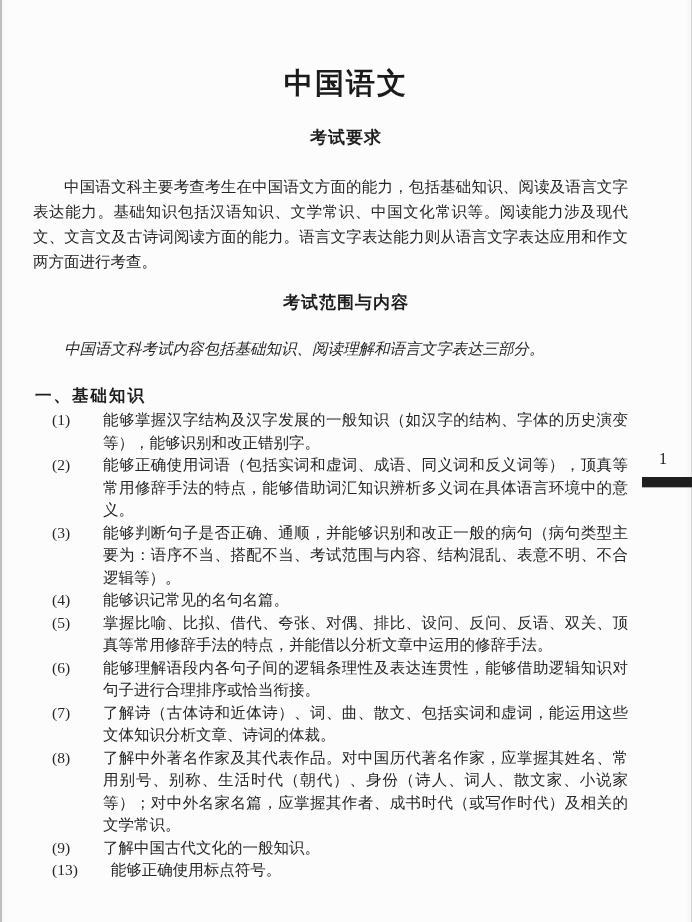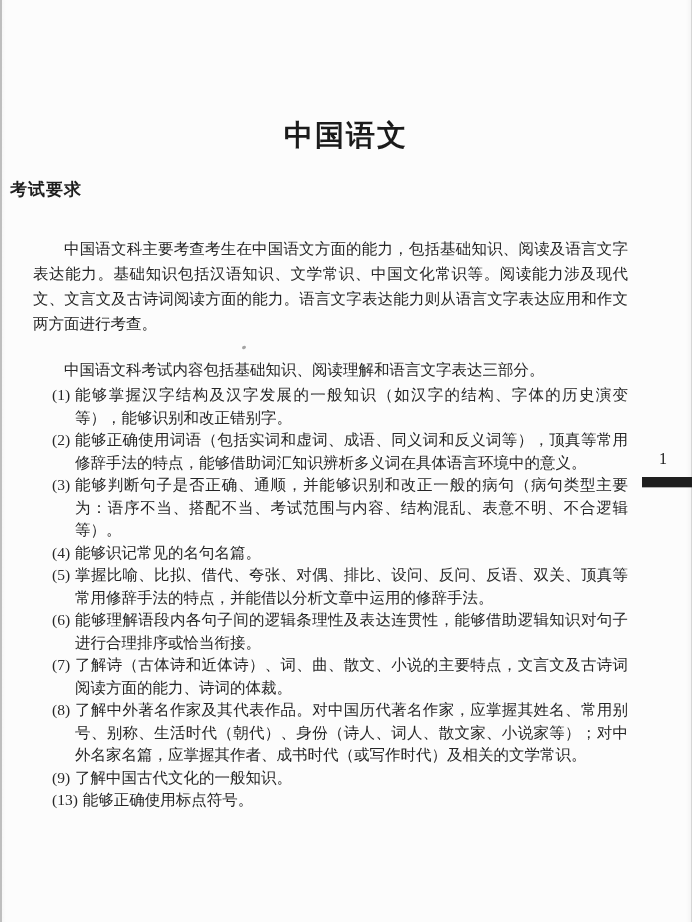--- a/index.html
+++ b/index.html
@@ -18,49 +18,49 @@
   }
   .scan-edge-left {
     position: absolute; left: 0; top: 0; width: 2px; height: 922px;
     background: rgba(90,90,90,0.35);
   }
   .scan-edge-right {
     position: absolute; right: 0; top: 0; width: 1px; height: 922px;
     background: rgba(120,120,120,0.25);
   }
   .doc-title {
-    margin: 0; padding-top: 118px;
+    margin: 0; padding-top: 66px;
     text-align: center;
     font-family: "Liberation Sans", "DejaVu Sans", sans-serif;
     font-weight: 700;
     font-size: 29px; line-height: 34px;
     letter-spacing: 2px;
     color: #1b1b1b;
   }
   .h2 {
-    margin: 10px; 
+    margin: 16px; text-align: center;
     font-family: "Liberation Sans", "DejaVu Sans", sans-serif;
     font-weight: 700;
     font-size: 17px; line-height: 24px;
     letter-spacing: 1px;
     color: #1e1e1e;
   }
   .h2-requirements { margin-top: 26px; }
   .h2-scope { margin-top: 17px; position: relative; }
   .para {
     margin: 0 0 0 33px;
     width: 595px;
     font-size: 15.5px;
     line-height: 25px;
     text-align: justify;
     text-indent: 2em;
     color: #262626;
   }
-  .para-requirements { margin-top: 34px; min-height: 100px; }
-  .para-scope { margin-top: 21px; }
+  .para-requirements { margin-top: 24px; min-height: 100px; }
+  .para-scope { margin-top: 21px; font-style: italic; }
   .subsection-title {
     margin: 23px 0 0 35px;
     font-family: "Liberation Sans", "DejaVu Sans", sans-serif;
     font-weight: 700;
     font-size: 16.5px; line-height: 23px;
     letter-spacing: 2px;
     color: #1e1e1e;
   }
   ol.items {
     list-style: none;
@@ -75,20 +75,21 @@
     color: #262626;
   }
   ol.items .num {
     flex: 0 0 auto;
     margin-right: 5px;
     white-space: nowrap;
   }
   ol.items .txt {
     flex: 1 1 auto;
     text-align: justify;
+    margin-left: 28px;
   }
   .page-number {
     position: absolute;
     left: 648px; top: 450px;
     width: 30px;
     text-align: center;
     font-size: 16px;
     color: #1c1c1c;
   }
   .edge-tab {
@@ -115,23 +116,25 @@
   <div class="scan-edge-left"></div>
   <div class="scan-edge-right"></div>
   <div class="speck"></div>
 
   <h1 class="doc-title">中国语文</h1>
 
   <h2 class="h2 h2-requirements">考试要求</h2>
 
   <p class="para para-requirements">中国语文科主要考查考生在中国语文方面的能力，包括基础知识、阅读及语言文字表达能力。基础知识包括汉语知识、文学常识、中国文化常识等。阅读能力涉及现代文、文言文及古诗词阅读方面的能力。语言文字表达能力则从语言文字表达应用和作文两方面进行考查。</p>
 
+  <h2 class="h2 h2-scope">考试范围与内容</h2>
 
   <p class="para para-scope">中国语文科考试内容包括基础知识、阅读理解和语言文字表达三部分。</p>
 
+  <div class="subsection-title">一、基础知识</div>
 
   <ol class="items">
     <li>
       <span class="num">(1)</span>
       <span class="txt">能够掌握汉字结构及汉字发展的一般知识（如汉字的结构、字体的历史演变等），能够识别和改正错别字。</span>
     </li>
     <li>
       <span class="num">(2)</span>
       <span class="txt">能够正确使用词语（包括实词和虚词、成语、同义词和反义词等），顶真等常用修辞手法的特点，能够借助词汇知识辨析多义词在具体语言环境中的意义。</span>
     </li>
@@ -146,21 +149,21 @@
     <li>
       <span class="num">(5)</span>
       <span class="txt">掌握比喻、比拟、借代、夸张、对偶、排比、设问、反问、反语、双关、顶真等常用修辞手法的特点，并能借以分析文章中运用的修辞手法。</span>
     </li>
     <li>
       <span class="num">(6)</span>
       <span class="txt">能够理解语段内各句子间的逻辑条理性及表达连贯性，能够借助逻辑知识对句子进行合理排序或恰当衔接。</span>
     </li>
     <li>
       <span class="num">(7)</span>
-      <span class="txt">了解诗（古体诗和近体诗）、词、曲、散文、小说的主要特点，文言文及古诗词阅读方面的能力、诗词的体裁。</span>
+      <span class="txt">了解诗（古体诗和近体诗）、词、曲、散文、包括实词和虚词，能运用这些文体知识分析文章、诗词的体裁。</span>
     </li>
     <li>
       <span class="num">(8)</span>
       <span class="txt">了解中外著名作家及其代表作品。对中国历代著名作家，应掌握其姓名、常用别号、别称、生活时代（朝代）、身份（诗人、词人、散文家、小说家等）；对中外名家名篇，应掌握其作者、成书时代（或写作时代）及相关的文学常识。</span>
     </li>
     <li>
       <span class="num">(9)</span>
       <span class="txt">了解中国古代文化的一般知识。</span>
     </li>
     <li>

